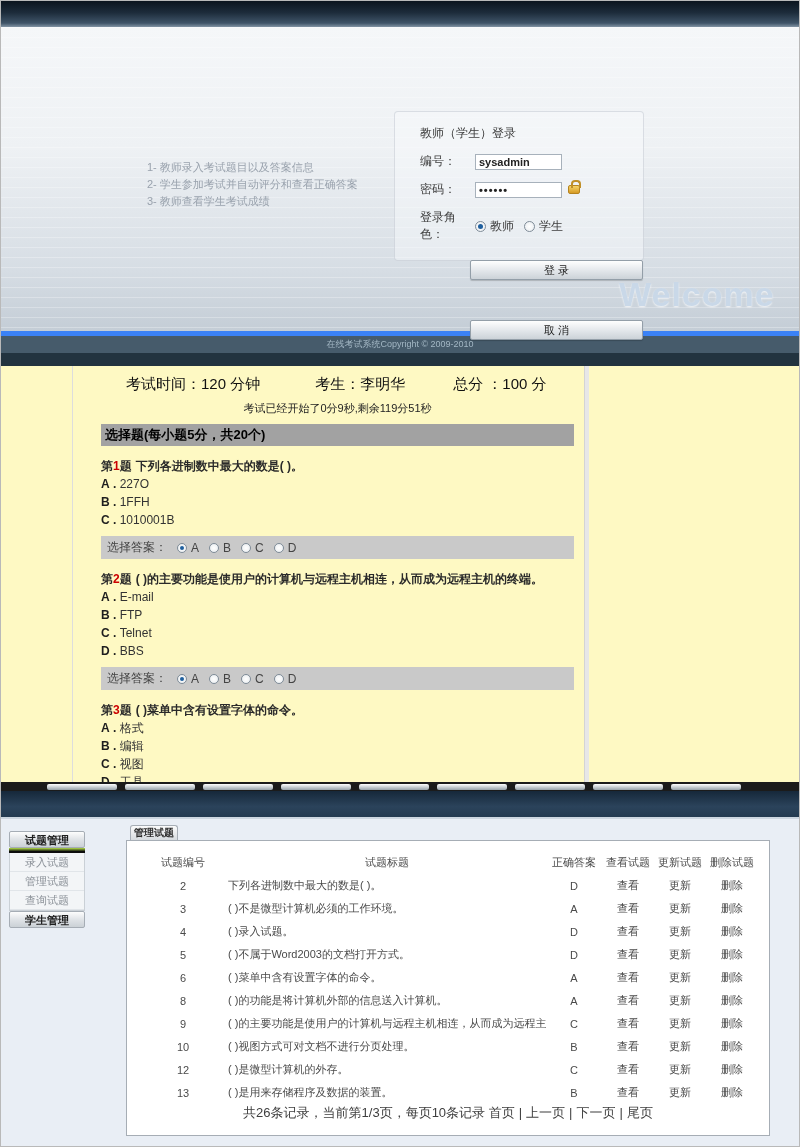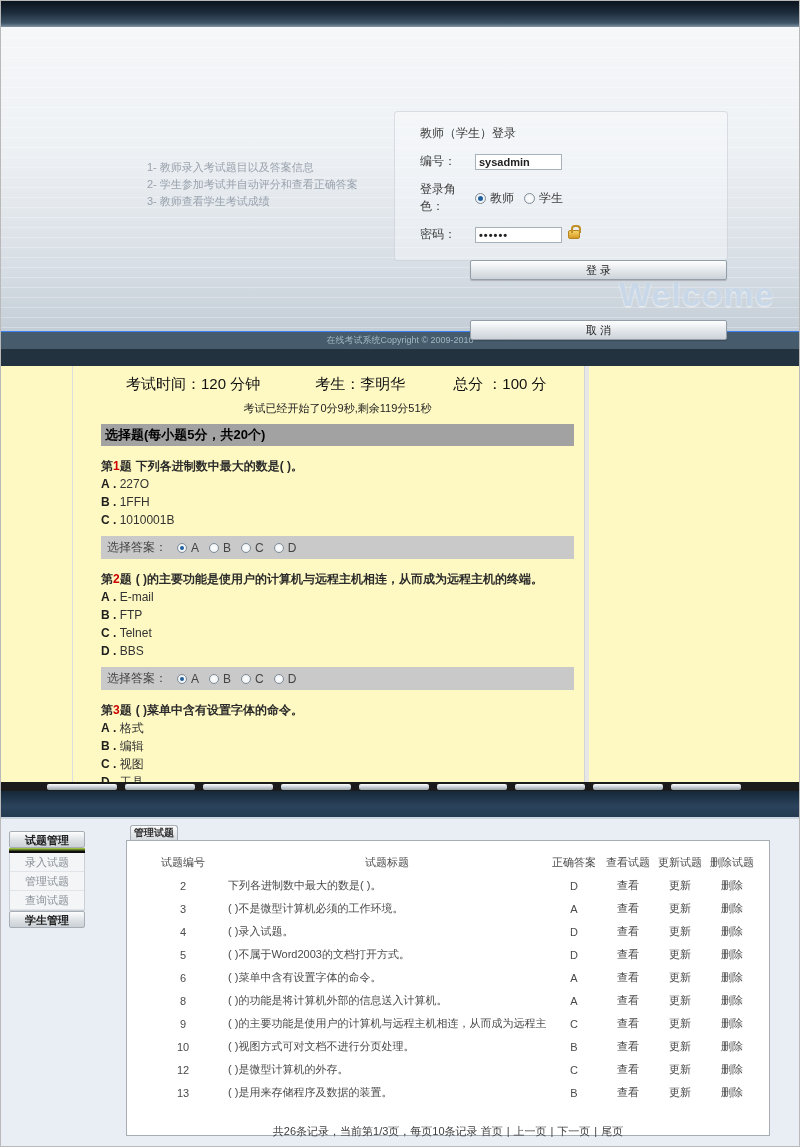--- a/index.html
+++ b/index.html
@@ -8,21 +8,21 @@
   .canvas { width:800px; height:1147px; border:1px solid #b9b9b9; overflow:hidden; background:#fff; }
 
   
   .sec-login { position:relative; height:365px; overflow:hidden; }
   .topbar { height:26px; background:linear-gradient(#0b141e 0%,#1d2c3b 45%,#3f5468 85%,#8294a4 100%); }
   .login-body { position:relative; height:304px;
     background:linear-gradient(#f5f7f9 0%,#eef1f4 40%,#d6dde4 80%,#c4cdd6 100%); }
   .login-body::before { content:""; position:absolute; inset:0;
     background:repeating-linear-gradient(180deg, rgba(255,255,255,.28) 0 1px, rgba(0,0,0,0) 1px 10px); }
   .instructions { position:absolute; left:146px; top:132px; font-size:11px; color:#99a2ad; line-height:17px; }
-  .login-panel { position:absolute; left:393px; top:84px; width:334px; height:150px;
+  .login-panel { position:absolute; left:393px; top:84px; width:250px; height:150px;
     background:rgba(249,251,253,.45); border:1px solid rgba(165,176,187,.35); border-radius:4px; padding-left:25px; }
   .lp-title { font-size:12px; color:#3d3d3d; margin-top:13px; }
   .lp-row { display:flex; align-items:center; margin-top:11px; font-size:12px; color:#3d3d3d; }
   .lp-label { width:55px; }
   .lp-input { width:87px; height:16px; border:1px solid #a7b1bb; background:#fff; font-size:11px; padding:0 3px; color:#222;font-weight:bold; }
   .lp-input.pwd { letter-spacing:1px; font-weight:bold; }
   .lock { position:relative; display:inline-block; width:12px; height:9px; margin-left:6px;
     background:linear-gradient(#f6d468,#d69a24); border:1px solid #b5831f; border-radius:2px; }
   .lock::before { content:""; position:absolute; left:2px; top:-6px; width:6px; height:6px;
     border:2px solid #c08f28; border-bottom:none; border-radius:4px 4px 0 0; }
@@ -30,21 +30,21 @@
     border:1px solid #7f8c98; background:radial-gradient(#ffffff,#e7ebee); flex:none; }
   .radio.sel::after { content:""; position:absolute; left:2px; top:2px; width:5px; height:5px;
     border-radius:50%; background:#1f5f9e; }
   .role-opt { display:flex; align-items:center; gap:4px; margin-right:10px; }
   .lp-buttons { display:flex; gap:40px; margin:17px 0 0 50px;flex-direction:column; }
   .btn { min-width:38px; height:20px; padding:0 9px; font-size:11px; color:#222;
     background:linear-gradient(#fefefe,#e2e6ea 55%,#ccd2d8); border:1px solid #939ea8;
     border-radius:2px; box-shadow:0 1px 1px rgba(0,0,0,.18); }
   .welcome { position:absolute; left:618px; top:248px; font-size:34px; font-weight:bold;
     color:#c9d8e8; letter-spacing:1px; text-shadow:0 1px 2px rgba(255,255,255,.8); }
-  .login-footer { height:35px; border-top:1px solid #3b82f6; }
+  .login-footer { height:35px; border-top:5px solid #3b82f6; }
   .lf-top { height:17px; background:#465b6b; text-align:center; font-size:9px; color:#a3b7c4; line-height:17px; }
   .lf-bottom { height:18px; background:#22333f; }
 
   
   .sec-exam { position:relative; height:416px; background:#fef9c3; overflow:hidden; }
   .exam-leftline { position:absolute; left:71px; top:0; bottom:0; width:1px; background:#ddd; }
   .exam-rightstrip { position:absolute; left:583px; top:0; bottom:0; width:5px; background:#e7e7e7; border-left:1px solid #d4d4d4; }
   .exam-content { margin-left:100px; width:473px; }
   .exam-header { display:flex; padding-top:9px; font-size:15px; color:#111; }
   .exam-header .h2c { margin-left:55px; }
@@ -80,21 +80,21 @@
   .panel-tab { width:48px; height:15px; line-height:14px; margin-left:4px; text-align:center;
     font-size:10px; font-weight:bold; color:#2e2e2e; border-radius:3px 3px 0 0;
     background:linear-gradient(#fbfbfb,#d7dbdf); border:1px solid #a6adb5; border-bottom:none; }
   .panel-box { background:#fff; border:1px solid #a6adb5; height:calc(100% - 15px); padding-top:10px; }
   table.qtable { border-collapse:collapse; margin:0 auto; width:620px; table-layout:fixed; }
   table.qtable th, table.qtable td { height:23px; font-size:11px; font-weight:normal; color:#4a4a4a;
     text-align:center; overflow:hidden; white-space:nowrap; }
   table.qtable .col-title { text-align:left; }
   table.qtable th.col-title { text-align:center; }
   .tbl-link { color:#474747; text-decoration:none; cursor:pointer; }
-  .pagination { text-align:center; font-size:11px; color:#3e3e3e; margin-top:20px; }
+  .pagination { text-align:center; font-size:13px; color:#3e3e3e; margin-top:0; }
   .pagination .pg-link { color:#3e3e3e; cursor:pointer; }
   .pagination .pg-sep { margin:0 4px; }
 </style>
 </head>
 <body>
 
 <div class="canvas">
 
   <div class="sec-login">
     <div class="topbar"></div>
@@ -103,36 +103,36 @@
         <div>1- 教师录入考试题目以及答案信息</div>
         <div>2- 学生参加考试并自动评分和查看正确答案</div>
         <div>3- 教师查看学生考试成绩</div>
       </div>
 
       <div class="login-panel">
         <div class="lp-title">教师（学生）登录</div>
         <div class="lp-row">
           <span class="lp-label">编号：</span>
           <input class="lp-input" type="text" value="sysadmin" style="">
+        </div>
+        <div class="lp-row">
+          <span class="lp-label">密码：</span>
+          <input class="lp-input pwd" type="text" value="••••••" style="">
+          <span class="lock"></span>
         </div>
         <div class="lp-row">
           <span class="lp-label">登录角色：</span>
           <span class="role-opt">
             <span class="radio sel"></span>
             <span>教师</span>
           </span>
           <span class="role-opt">
             <span class="radio"></span>
             <span>学生</span>
           </span>
-        </div>
-        <div class="lp-row">
-          <span class="lp-label">密码：</span>
-          <input class="lp-input pwd" type="text" value="••••••" style="">
-          <span class="lock"></span>
         </div>
         <div class="lp-buttons">
           <button class="btn">登 录</button>
           <button class="btn">取 消</button>
         </div>
       </div>
 
       <div class="welcome">Welcome</div>
     </div>
     <div class="login-footer">

